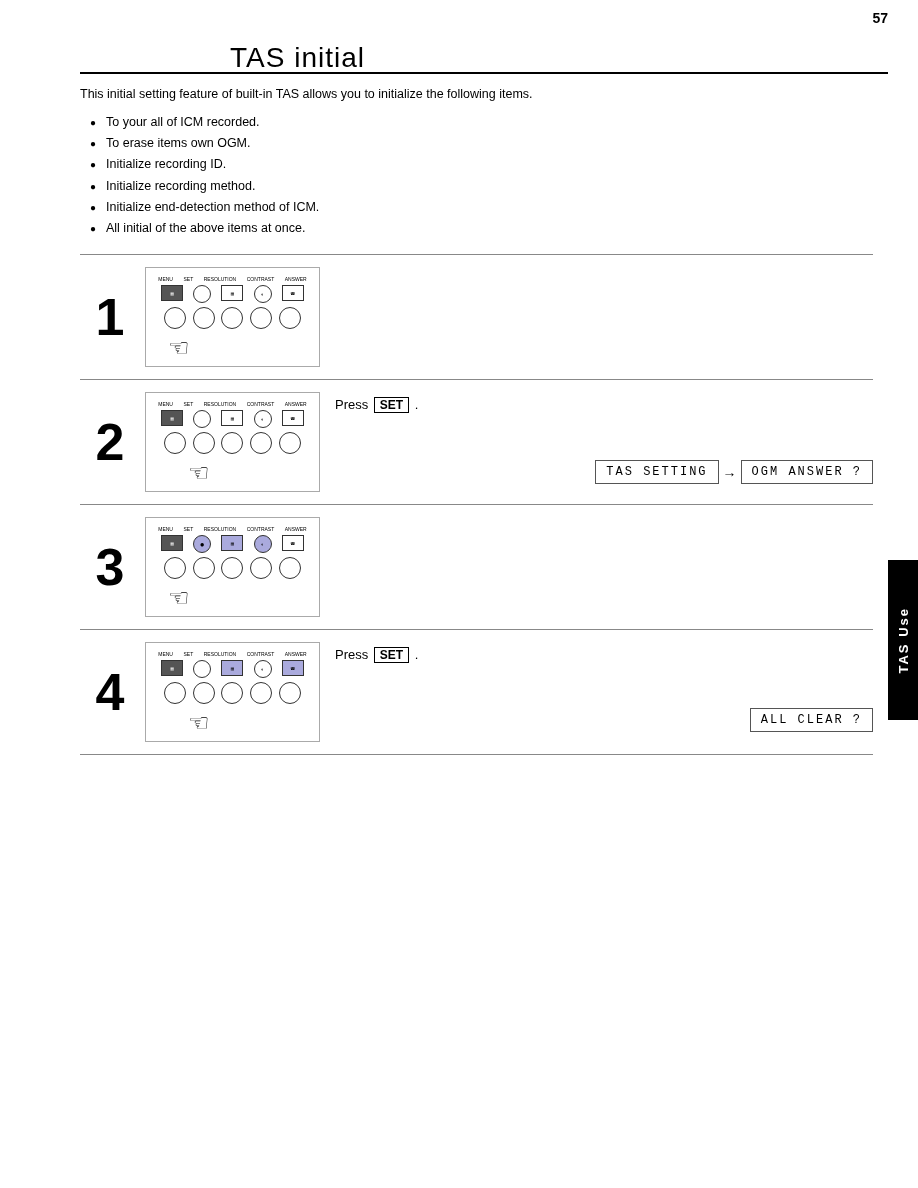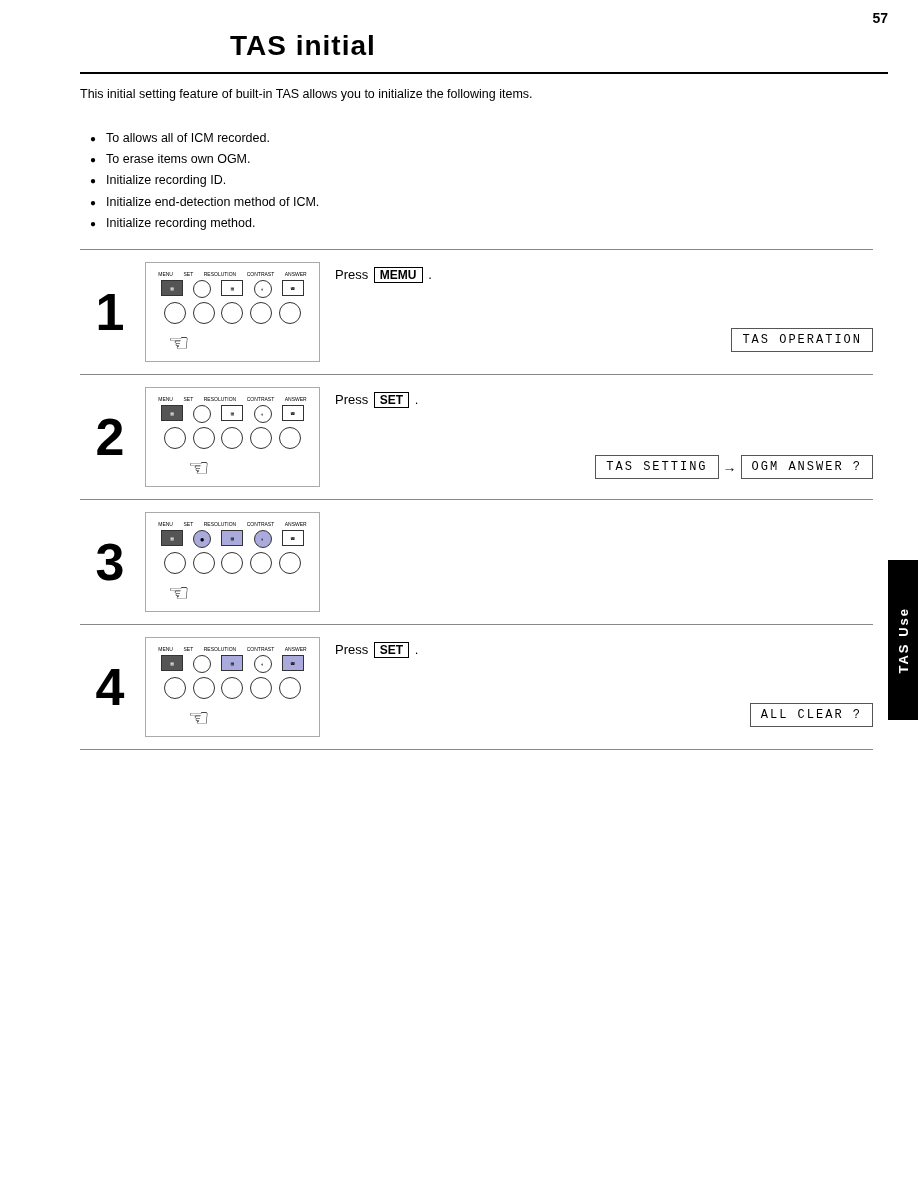--- a/index.html
+++ b/index.html
@@ -16,24 +16,24 @@
     .page-number {
       position: absolute;
       top: 10px;
       right: 30px;
       font-size: 14px;
       font-weight: bold;
     }
 
     .page-title {
       position: absolute;
-      top: 30px;
+      top: 42px;
       left: 230px;
       font-size: 28px;
-      font-weight: bold;
+      font-weight: normal;
       letter-spacing: 1px;
     }
 
     .title-underline {
       position: absolute;
       top: 72px;
       left: 80px;
       right: 30px;
       height: 1.5px;
       background: #000;
@@ -64,21 +64,21 @@
     .content-area {
       position: absolute;
       top: 85px;
       left: 80px;
       right: 45px;
     }
 
     .intro-text {
       font-size: 12.5px;
       line-height: 1.5;
-      margin-bottom: 24px;
+      margin-bottom: 8px;
     }
 
     .bullet-list {
       list-style: none;
       margin-left: 10px;
       margin-bottom: 15px;
     }
     .bullet-list li {
       font-size: 12.5px;
       line-height: 1.7;
@@ -206,25 +206,26 @@
 <div class="page-title">TAS initial</div>
 <div class="title-underline"></div>
 
 <div class="sidebar-tab">
   <span>TAS Use</span>
 </div>
 
 <div class="content-area">
   <p class="intro-text">This initial setting feature of built-in TAS allows you to initialize the following items.</p>
   <ul class="bullet-list">
-    <li>To allows all of ICM recorded.</li>
+    <li>To your all of ICM recorded.</li>
     <li>To erase items own OGM.</li>
     <li>Initialize recording ID.</li>
+    <li>Initialize recording method.</li>
     <li>Initialize end-detection method of ICM.</li>
-    <li>Initialize recording method.</li>
+    <li>All initial of the above items at once.</li>
   </ul>
 
   <div class="step-container">
 
     <div class="step-row">
       <div class="step-number">1</div>
       <div class="step-image">
         <div class="keyboard-panel">
           <div class="key-labels">
             <span style="font-size:5px;">MENU</span>
@@ -244,28 +245,20 @@
             <div style="width:22px;height:22px;border-radius:50%;border:1.5px solid #333;font-size:5px;display:flex;align-items:center;justify-content:center;background:#fff;"></div>
             <div style="width:22px;height:22px;border-radius:50%;border:1.5px solid #333;font-size:5px;display:flex;align-items:center;justify-content:center;background:#fff;"></div>
             <div style="width:22px;height:22px;border-radius:50%;border:1.5px solid #333;font-size:5px;display:flex;align-items:center;justify-content:center;background:#fff;"></div>
             <div style="width:22px;height:22px;border-radius:50%;border:1.5px solid #333;font-size:5px;display:flex;align-items:center;justify-content:center;background:#fff;"></div>
             <div style="width:22px;height:22px;border-radius:50%;border:1.5px solid #333;font-size:5px;display:flex;align-items:center;justify-content:center;background:#fff;"></div>
           </div>
 
           <div style="position:absolute;bottom:4px;left:22px;font-size:24px;transform:scaleX(-1);">☞</div>
         </div>
       </div>
-      <div class="step-right">
-        <div style="font-size:13px; align-self:flex-start; padding-top:5px;">
-          <span>Press</span>
-          <span class="key-badge">MEMU</span>
-          <span>.</span>
-        </div>
-        <div class="display-box">TAS OPERATION</div>
-      </div>
     </div>
 
     <div class="step-row">
       <div class="step-number">2</div>
       <div class="step-image">
         <div class="keyboard-panel">
           <div class="key-labels">
             <span style="font-size:5px;">MENU</span>
             <span style="font-size:5px;">SET</span>
             <span style="font-size:5px;">RESOLUTION</span>

